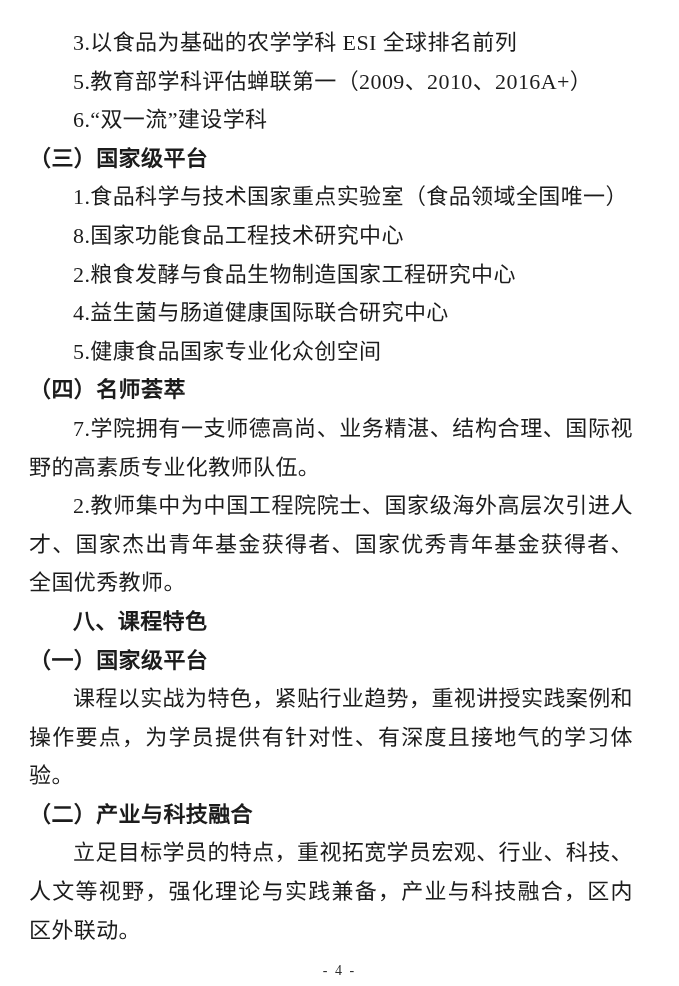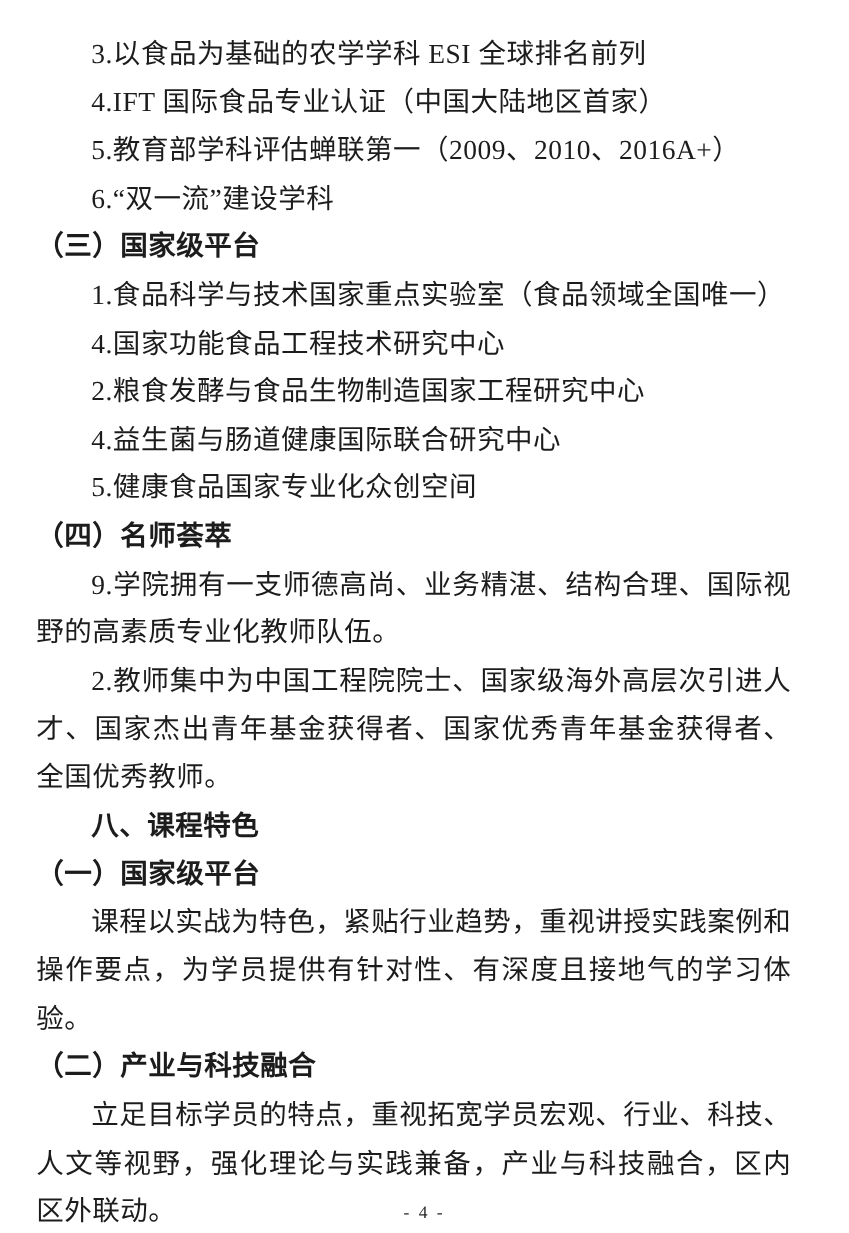--- a/index.html
+++ b/index.html
@@ -56,31 +56,30 @@
     letter-spacing: 2px;
     line-height: 18px;
     color: #2b2b2b;
   }
 </style>
 </head>
 <body>
 
 <div class="page">
   <p class="li">3.以食品为基础的农学学科 ESI 全球排名前列</p>
-  <p class="li">4.IFT 国际食品专业认证（中国大陆地区首家）</p>
   <p class="li">5.教育部学科评估蝉联第一（2009、2010、2016A+）</p>
   <p class="li">6.“双一流”建设学科</p>
   <p class="h-kai">（三）国家级平台</p>
   <p class="li">1.食品科学与技术国家重点实验室（食品领域全国唯一）</p>
-  <p class="li">4.国家功能食品工程技术研究中心</p>
+  <p class="li">8.国家功能食品工程技术研究中心</p>
   <p class="li">2.粮食发酵与食品生物制造国家工程研究中心</p>
   <p class="li">4.益生菌与肠道健康国际联合研究中心</p>
   <p class="li">5.健康食品国家专业化众创空间</p>
   <p class="h-kai">（四）名师荟萃</p>
-  <p class="para">9.学院拥有一支师德高尚、业务精湛、结构合理、国际视野的高素质专业化教师队伍。</p>
+  <p class="para">7.学院拥有一支师德高尚、业务精湛、结构合理、国际视野的高素质专业化教师队伍。</p>
   <p class="para">2.教师集中为中国工程院院士、国家级海外高层次引进人才、国家杰出青年基金获得者、国家优秀青年基金获得者、全国优秀教师。</p>
   <p class="h-hei">八、课程特色</p>
   <p class="h-kai">（一）国家级平台</p>
   <p class="para">课程以实战为特色，紧贴行业趋势，重视讲授实践案例和操作要点，为学员提供有针对性、有深度且接地气的学习体验。</p>
   <p class="h-kai">（二）产业与科技融合</p>
   <p class="para">立足目标学员的特点，重视拓宽学员宏观、行业、科技、人文等视野，强化理论与实践兼备，产业与科技融合，区内区外联动。</p>
 
   <div class="page-number">- 4 -</div>
 </div>
 

